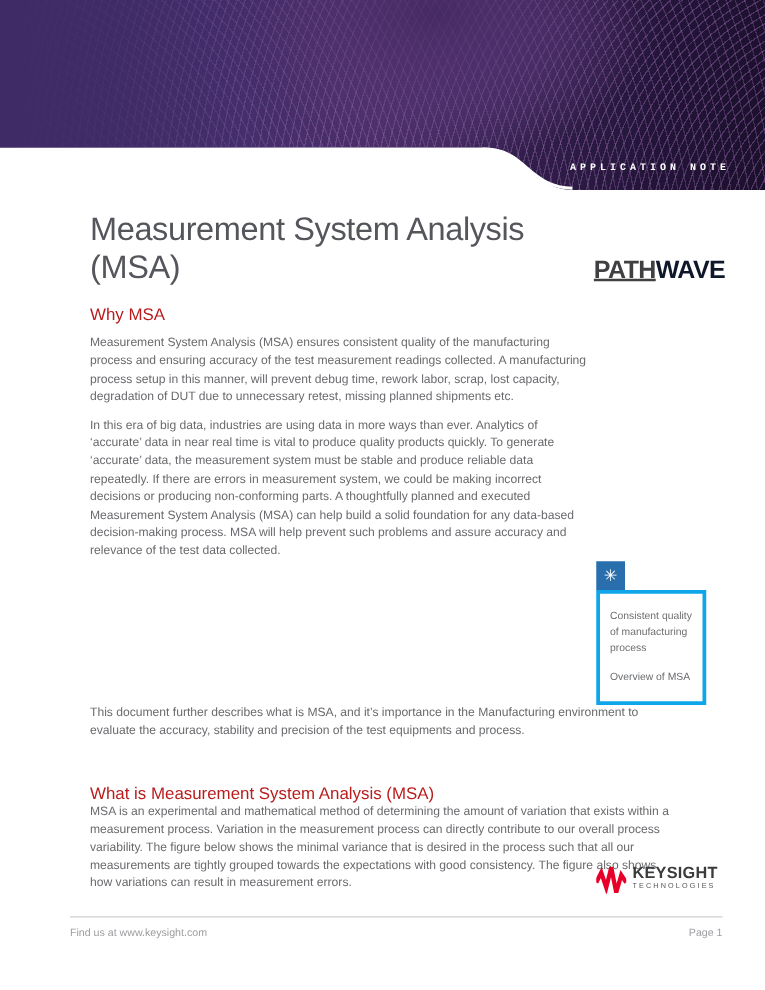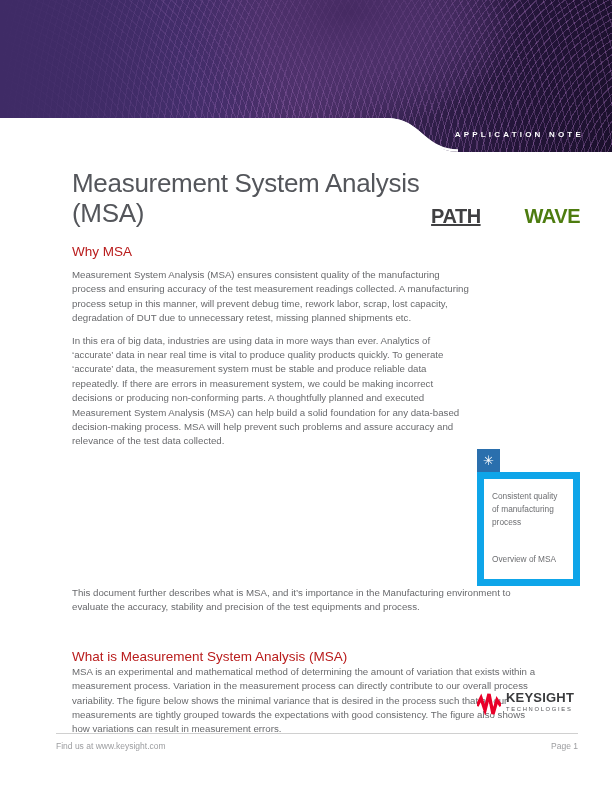--- a/index.html
+++ b/index.html
@@ -29,60 +29,60 @@
   }
   .hero-fade {
     position:absolute; inset:0;
     background:
       radial-gradient(ellipse 250px 170px at 57% 8%, rgba(64,38,92,0.85) 0%, rgba(64,38,92,0) 72%),
       linear-gradient(to right, rgba(63,43,102,1) 0%, rgba(63,43,102,0.8) 16%, rgba(63,43,102,0) 44%);
   }
   .hero-swoosh { position:absolute; top:0; left:0; }
   .hero-label {
     position:absolute; top:130px; right:28px;
-    color:#ffffff; font-size:8px; font-weight:bold; letter-spacing:3.2px; white-space:nowrap;
+    color:#ffffff; font-size:8px; font-weight:bold; letter-spacing:3.2px; white-space:nowrap;font-family:Liberation Mono, monospace;
   }
 
   
   .content { position:absolute; left:72px; top:168px; width:508px; }
   .title-row { display:flex; justify-content:space-between; align-items:flex-end; }
   .doc-title {
     margin:0; font-size:26px; font-weight:400; letter-spacing:-0.3px;
     color:#54565b; line-height:30px;
   }
   .pathwave { margin-top:5px; font-size:20px; font-weight:600; letter-spacing:-0.5px; white-space:nowrap; }
   .pathwave-path { color:#404042;text-decoration:underline; }
-  .pathwave-wave { color:#4d7c0f;padding-left:44px; }
+  .pathwave-wave { color:#0f172a; }
 
   .section-heading {
     margin:16px 0 0 0; font-size:13.5px; font-weight:400; color:#b91c1c; line-height:16px;
   }
   .section-heading.second { margin-top:34px; }
 
   .row { display:flex; margin-top:8px;flex-direction:column; }
   .main-col { width:398px; }
   p.body-text { margin:0 0 8px 0; font-size:9.7px; line-height:14.4px; color:#696a6d; }
   p.body-text:last-child { margin-bottom:0; }
   .full-para { max-width:470px; margin-top:0; }
   .full-para-2 { max-width:472px; margin-top:8px; }
 
   .side-col { margin-left:auto; width:103px; }
   .side-icon {
     width:23px; height:23px; background:#2a6fad;
     display:flex; align-items:center; justify-content:center;
     color:#ffffff; font-size:13px; line-height:13px;
   }
   .side-box {
-    box-sizing:border-box; width:103px;
-    border:7px solid #0ea5e9;
+    box-sizing:border-box; width:88px;
+    border:3px solid #0ea5e9;
     padding:11px 8px 13px 8px;
     font-size:8.3px; line-height:13px; color:#6d6e71;
   }
   .side-item { margin:0; }
-  .side-item + .side-item { margin-top:24px; }
+  .side-item + .side-item { margin-top:10px; }
 
   
   .keysight-logo { position:absolute; left:477px; top:691px; display:flex; align-items:flex-start; }
   .spark { margin-top:2px; }
   .k-text { margin-left:5px; }
   .k-name { font-size:13px; font-weight:700; color:#3a3b3d; letter-spacing:0.2px; line-height:14px; }
   .k-sub  { font-size:5.8px; color:#55565a; letter-spacing:1.7px; margin-top:1px; }
 
   
   .footer {

